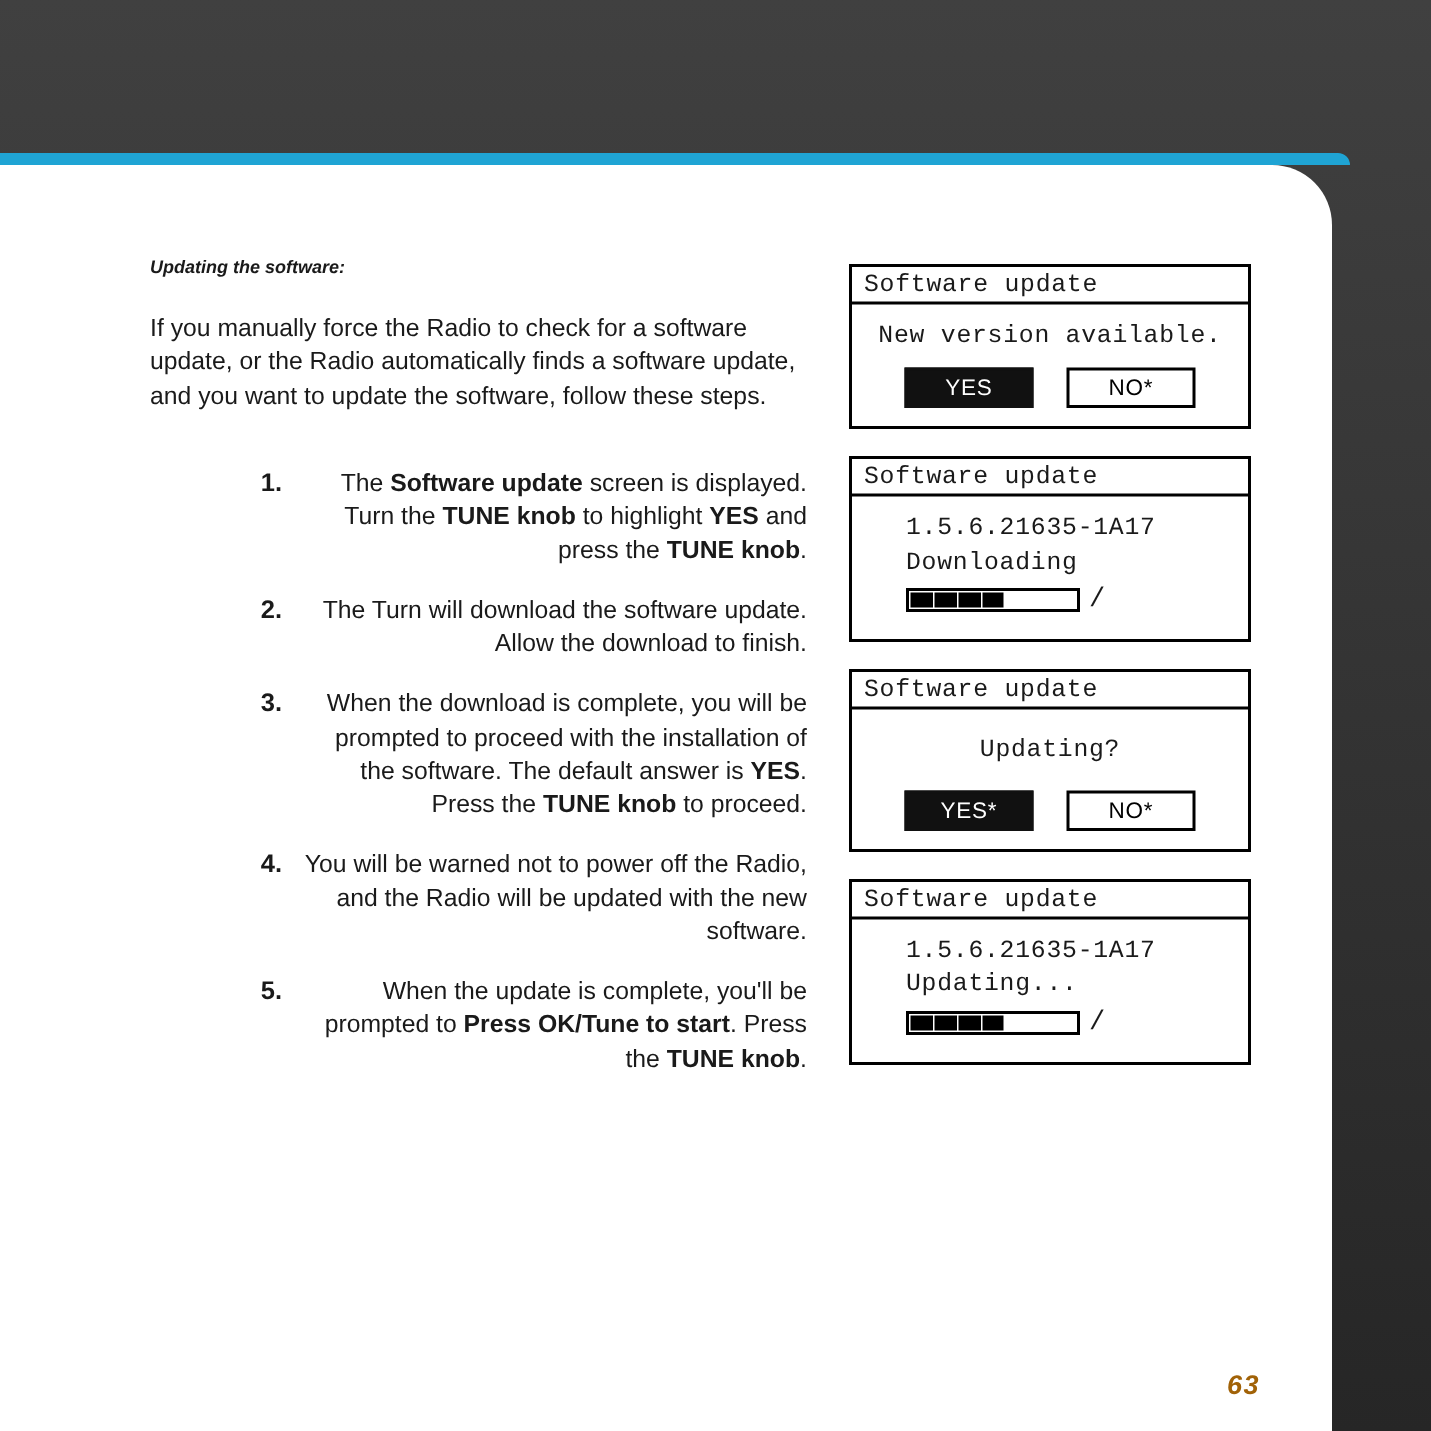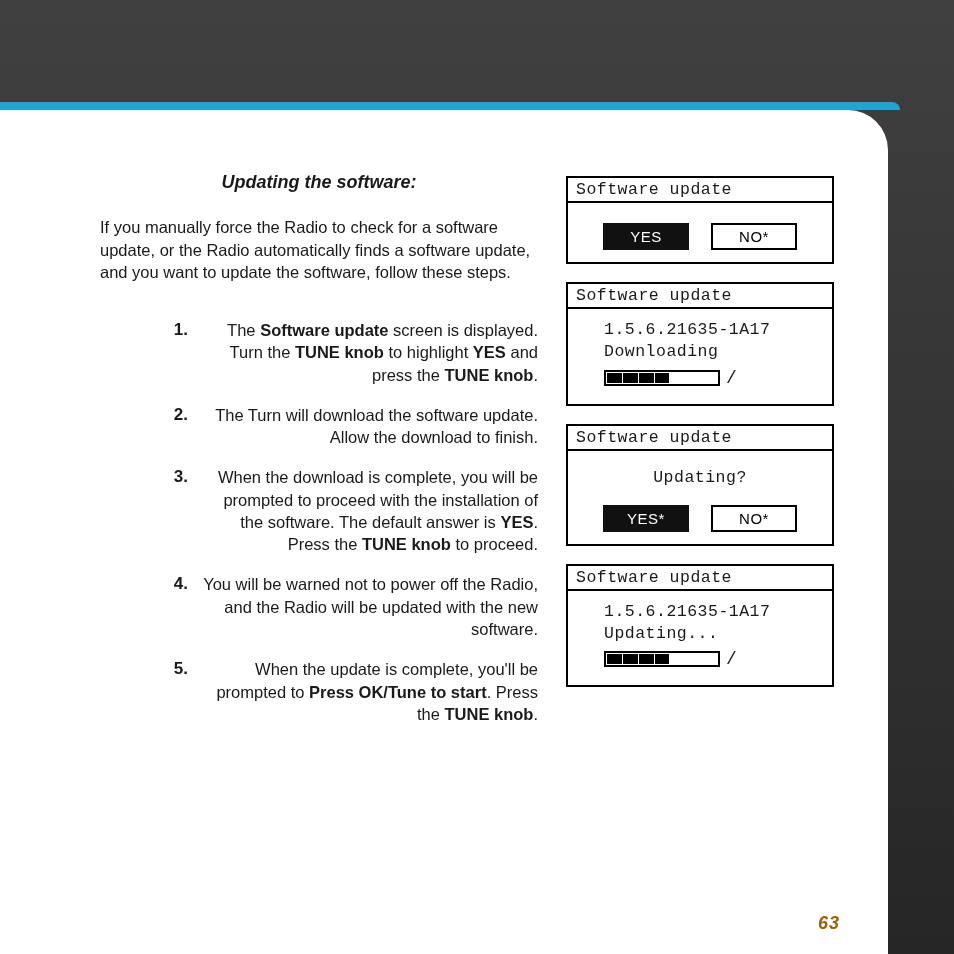--- a/index.html
+++ b/index.html
@@ -40,22 +40,21 @@
   }
   .left-col {
     flex: 0 0 438px;
     font-size: 16.5px;
     line-height: 1.35;
   }
   .section-title {
     font-style: italic;
     font-weight: 700;
     margin-bottom: 22px;
-    font-size: 18px;
-    text-align: center;
+    font-size: 12px;
   }
   .intro {
     margin-bottom: 36px;
   }
   ol.steps {
     list-style: none;
     padding: 0;
     margin: 0 0 0 60px;
   }
   ol.steps li {
@@ -208,20 +207,21 @@
           </span>
         </li>
       </ol>
     </div>
 
     <div class="right-col">
 
       <div class="screen">
         <div class="screen-title">Software update</div>
         <div class="screen-body">
+          <div class="line">New version available.</div>
         </div>
         <div class="buttons">
           <div class="btn dark">YES</div>
           <div class="btn light">NO*</div>
         </div>
       </div>
 
       <div class="screen">
         <div class="screen-title">Software update</div>
         <div class="screen-body" style="text-align:left; padding-left:36px; padding-bottom:16px;">

